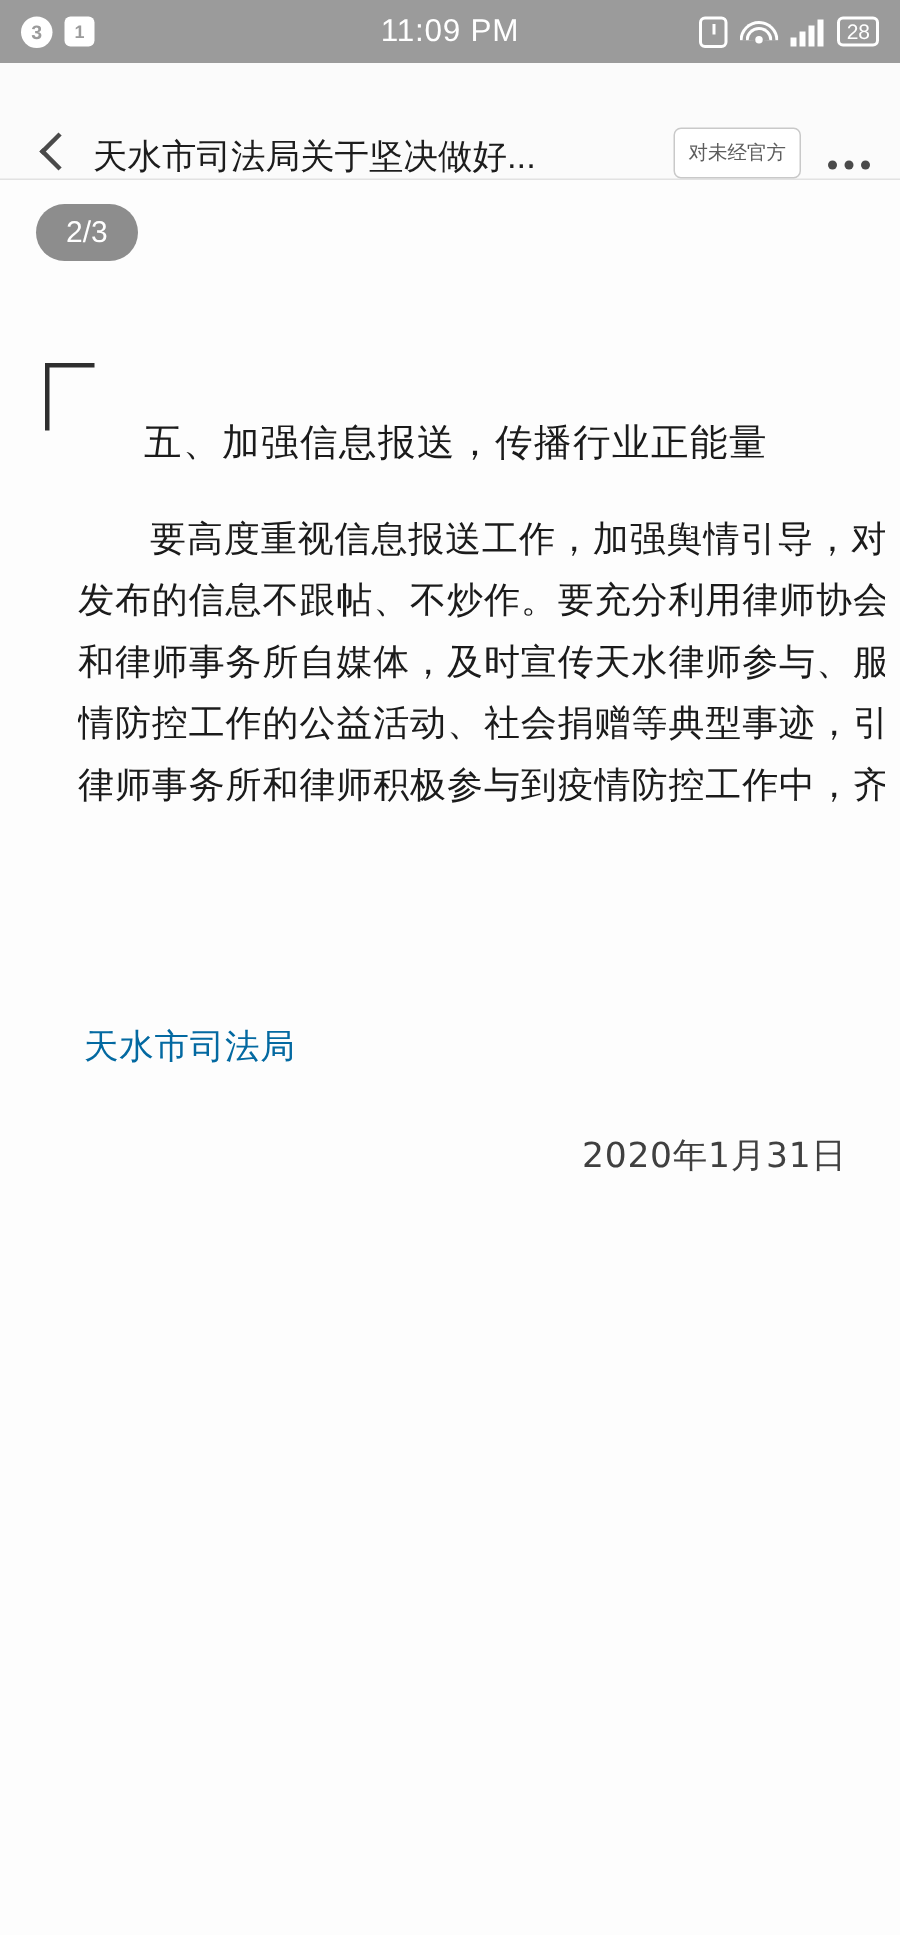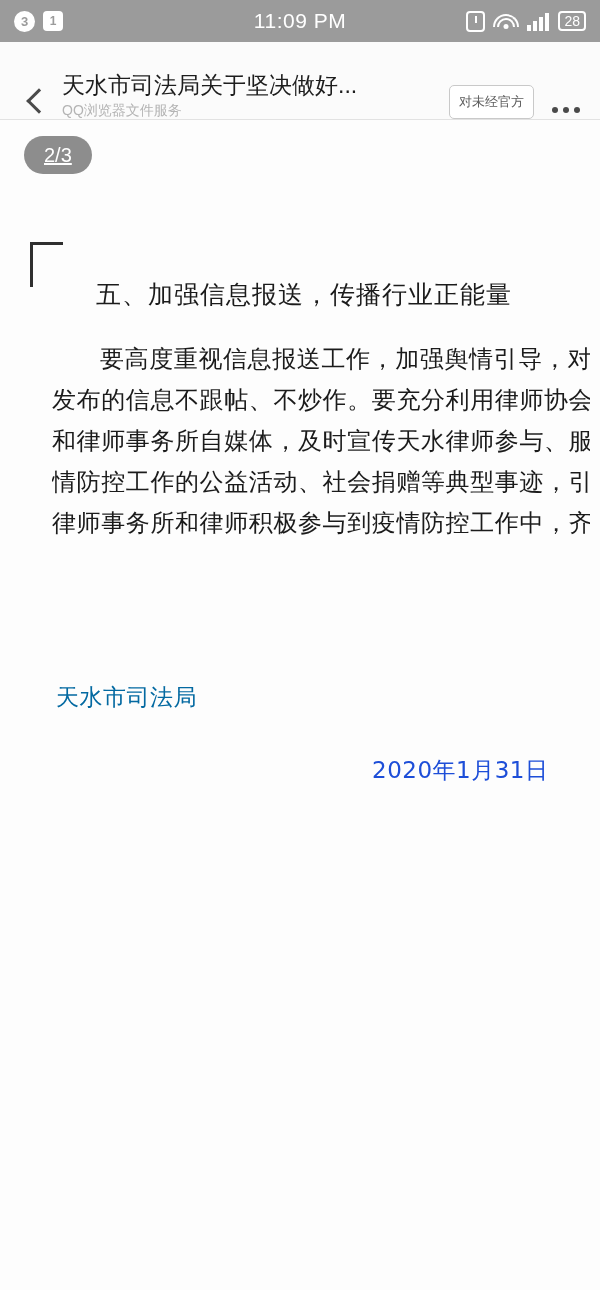--- a/index.html
+++ b/index.html
@@ -223,21 +223,20 @@
   .page-indicator {
     position: absolute;
     left: 24px;
     top: 16px;
     background: #8d8d8d;
     color: #ffffff;
     font-size: 20px;
     border-radius: 22px;
     padding: 9px 20px;
     line-height: 1;
-    text-decoration: underline;
   }
 
   
   .doc-page {
     background: #fdfdfd;
     height: 1090px;
     position: relative;
     overflow: hidden;
   }
   .corner-mark {
@@ -280,24 +279,24 @@
     position: absolute;
     left: 56px;
     top: 482px;
     font-size: 23px;
     color: #0369a1;
     letter-spacing: 0.5px;
     font-family: "DejaVu Sans", "Liberation Sans", sans-serif;
   }
   .doc-date {
     position: absolute;
-    left: 372px;
+    left: 388px;
     top: 555px;
     font-size: 23px;
-    color: #1d4ed8;
+    color: #404040;
     letter-spacing: 0.5px;
     font-family: "DejaVu Sans", "Liberation Sans", sans-serif;
   }
 </style>
 </head>
 <body>
 
 <div class="status-bar">
   <div class="status-left">
     <span class="badge-circle">3</span>
@@ -318,21 +317,20 @@
         <i></i>
     </span>
     <span class="battery">28</span>
   </div>
 </div>
 
 <div class="app-header">
   <span class="back-chevron"></span>
   <div class="header-texts">
     <div class="header-title">天水市司法局关于坚决做好...</div>
-    <div class="header-subtitle">QQ浏览器文件服务</div>
   </div>
   <div class="header-pill">对未经官方</div>
   <div class="header-more">
     <i></i>
       <i></i>
       <i></i>
   </div>
 </div>
 
 <div class="pagebar">

